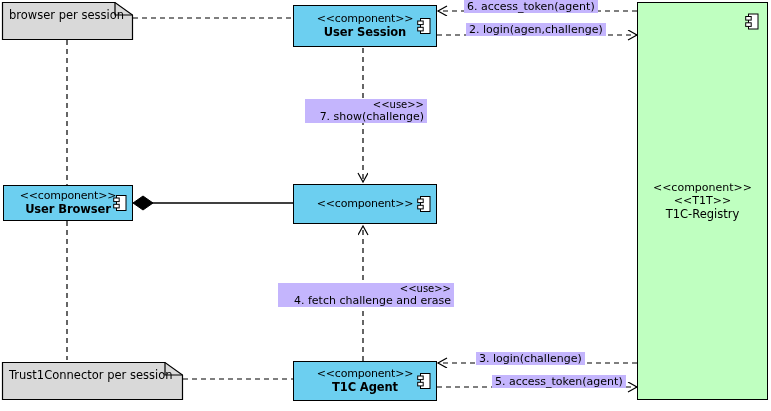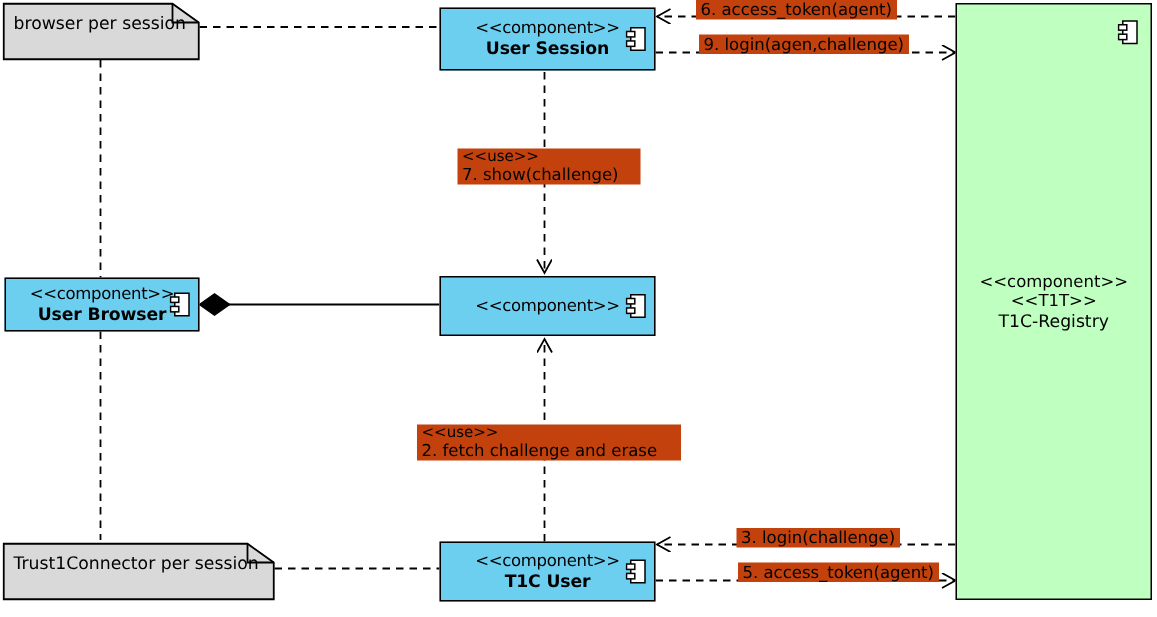--- a/index.html
+++ b/index.html
@@ -95,23 +95,23 @@
     padding: 6px 7px 0 7px;
     line-height: 1.28;
   }
 
   
   .edge-label {
     position: absolute;
     font-size: 11px;
     color: #000000;
     white-space: nowrap;
-    background: #c2410c;
+    background: #c4b5fd;
     padding: 0 3px;
-    text-align: left;
+    text-align: right;
   }
   .edge-label .stereo-l {
     display: block;
     font-size: 10px;
   }
   .edge-label .msg {
     display: block;
     font-size: 11px;
   }
 </style>
@@ -232,47 +232,47 @@
     <span class="stereo">&lt;&lt;component&gt;&gt;</span>
     <svg class="comp-icon" viewBox="0 0 14 17" xmlns="http://www.w3.org/2000/svg">
       <rect x="3.5" y="1" width="9.5" height="15" fill="#fff" stroke="#000" stroke-width="1"></rect>
       <rect x="0.7" y="3.5" width="5.5" height="3.6" fill="#fff" stroke="#000" stroke-width="1"></rect>
       <rect x="0.7" y="9.8" width="5.5" height="3.6" fill="#fff" stroke="#000" stroke-width="1"></rect>
     </svg>
   </div>
 
   <div class="component" style="left:293px; top:361px; width:144px; height:40px;">
     <span class="stereo">&lt;&lt;component&gt;&gt;</span>
-    <span class="cname">T1C User</span>
+    <span class="cname">T1C Agent</span>
     <svg class="comp-icon" viewBox="0 0 14 17" xmlns="http://www.w3.org/2000/svg">
       <rect x="3.5" y="1" width="9.5" height="15" fill="#fff" stroke="#000" stroke-width="1"></rect>
       <rect x="0.7" y="3.5" width="5.5" height="3.6" fill="#fff" stroke="#000" stroke-width="1"></rect>
       <rect x="0.7" y="9.8" width="5.5" height="3.6" fill="#fff" stroke="#000" stroke-width="1"></rect>
     </svg>
   </div>
 
   <div class="edge-label" style="left:464px; top:0px;">
     <span class="msg">6. access_token(agent)</span>
   </div>
 
   <div class="edge-label" style="left:466px; top:23px;">
-    <span class="msg">9. login(agen,challenge)</span>
-  </div>
-
-  <div class="edge-label" style="left:491px; top:352px;">
+    <span class="msg">2. login(agen,challenge)</span>
+  </div>
+
+  <div class="edge-label" style="left:476px; top:352px;">
     <span class="msg">3. login(challenge)</span>
   </div>
 
   <div class="edge-label" style="left:492px; top:375px;">
     <span class="msg">5. access_token(agent)</span>
   </div>
 
   <div class="edge-label" style="left:305px; top:99px; width:116px;">
     <span class="stereo-l">&lt;&lt;use&gt;&gt;</span>
     <span class="msg">7. show(challenge)</span>
   </div>
 
   <div class="edge-label" style="left:278px; top:283px; width:170px;">
     <span class="stereo-l">&lt;&lt;use&gt;&gt;</span>
-    <span class="msg">2. fetch challenge and erase</span>
+    <span class="msg">4. fetch challenge and erase</span>
   </div>
 
 </div>
 
 </body></html>

